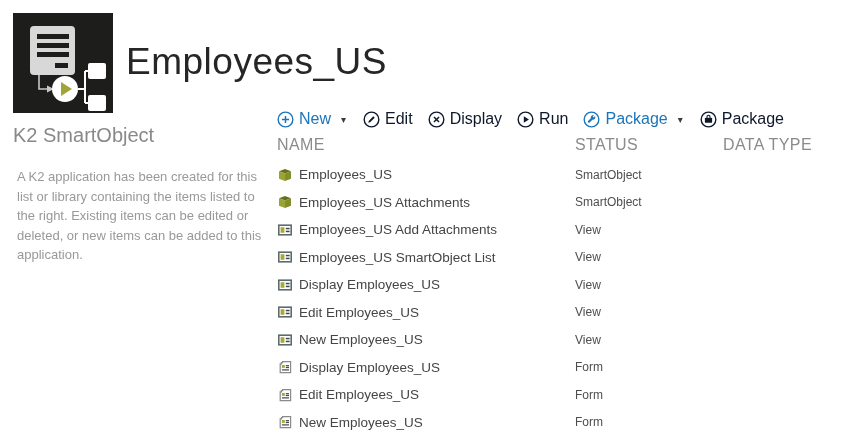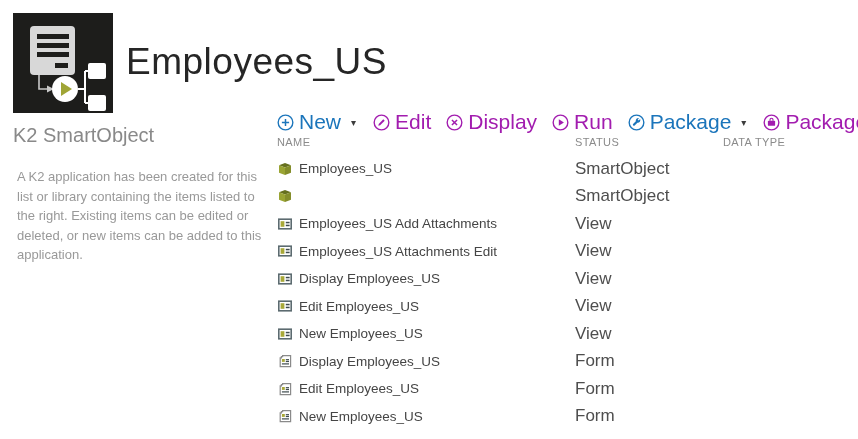--- a/index.html
+++ b/index.html
@@ -14,35 +14,35 @@
   
   .sidebar{position:absolute;left:13px;top:124px;width:254px;}
   .sidebar-heading{font-size:20px;font-weight:300;color:#898989;margin:0 0 20px 0;}
   .sidebar-desc{font-size:13px;line-height:1.5;color:#999999;margin:4px;}
 
   
   .toolbar{position:absolute;left:277px;top:110px;display:flex;align-items:center;}
   .tb-item{display:flex;align-items:center;margin-right:15px;cursor:pointer;white-space:nowrap;}
   .tb-icon{display:inline-flex;width:17px;height:17px;margin-right:5px;}
   .tb-icon svg{width:17px;height:17px;}
-  .tb-label{font-size:21px;}
+  .tb-label{font-size:16px;}
   .tb-item.enabled{color:#1b75bb;}
-  .tb-item.disabled{color:#a21caf;}
+  .tb-item.disabled{color:#0f172a;}
   .caret{font-size:10px;color:#3c3c3c;margin-left:8px;padding:2px;}
 
   
   .table{position:absolute;left:277px;top:136px;width:575px;}
   .t-head{display:grid;grid-template-columns:298px 148px auto;margin-bottom:7px;}
-  .t-head span{font-size:11px;color:#8b8b8b;letter-spacing:.4px;}
+  .t-head span{font-size:16px;color:#8b8b8b;letter-spacing:.4px;}
   .t-row{display:grid;grid-template-columns:298px 148px auto;align-items:center;height:27.5px;}
   .name-cell{display:flex;align-items:center;min-width:0;}
   .row-icon{display:inline-flex;width:16px;height:16px;margin-right:6px;flex:none;}
   .row-icon svg{width:16px;height:16px;}
   .row-name{font-size:13.5px;color:#454545;white-space:nowrap;}
-  .row-type{font-size:17px;color:#4e4e4e;}
+  .row-type{font-size:12px;color:#4e4e4e;}
   .row-status{font-size:13px;color:#4e4e4e;}
 </style>
 </head>
 <body>
 
 <div class="page">
 
   <span class="app-icon">
     <svg viewBox="0 0 100 100" xmlns="http://www.w3.org/2000/svg">
       <rect x="0" y="0" width="100" height="100" fill="#1d1d1b"></rect>
@@ -160,20 +160,21 @@
 
     <div class="t-row">
       <span class="name-cell">
         <span class="row-icon">
           <svg viewBox="0 0 16 16">
               <polygon points="8,2 14,4.2 8,6.4 2,4.2" fill="#66701f"></polygon>
               <polygon points="2,4.2 8,6.4 8,14 2,11.8" fill="#9aa433"></polygon>
               <polygon points="14,4.2 8,6.4 8,14 14,11.8" fill="#848d2a"></polygon>
             </svg>
         </span>
+        <span class="row-name">Employees_US Attachments</span>
       </span>
       <span class="row-type">SmartObject</span>
       <span class="row-status"></span>
     </div>
 
     <div class="t-row">
       <span class="name-cell">
         <span class="row-icon">
           <svg viewBox="0 0 16 16">
               <rect x="1.8" y="3.2" width="12.4" height="9.6" fill="#ffffff" stroke="#5c6b70" stroke-width="1.6"></rect>
@@ -191,21 +192,21 @@
     <div class="t-row">
       <span class="name-cell">
         <span class="row-icon">
           <svg viewBox="0 0 16 16">
               <rect x="1.8" y="3.2" width="12.4" height="9.6" fill="#ffffff" stroke="#5c6b70" stroke-width="1.6"></rect>
               <rect x="3.6" y="5.2" width="3.8" height="5.6" fill="#a8a838"></rect>
               <rect x="8.8" y="5.8" width="3.8" height="1.5" fill="#3e4a4e"></rect>
               <rect x="8.8" y="8.7" width="3.8" height="1.5" fill="#3e4a4e"></rect>
             </svg>
         </span>
-        <span class="row-name">Employees_US Attachments Edit</span>
+        <span class="row-name">Employees_US SmartObject List</span>
       </span>
       <span class="row-type">View</span>
       <span class="row-status"></span>
     </div>
 
     <div class="t-row">
       <span class="name-cell">
         <span class="row-icon">
           <svg viewBox="0 0 16 16">
               <rect x="1.8" y="3.2" width="12.4" height="9.6" fill="#ffffff" stroke="#5c6b70" stroke-width="1.6"></rect>

